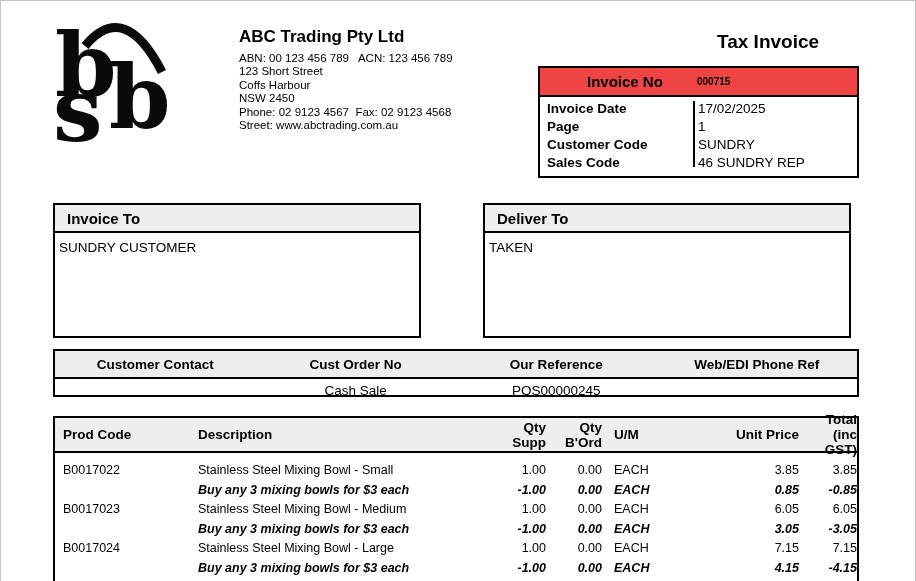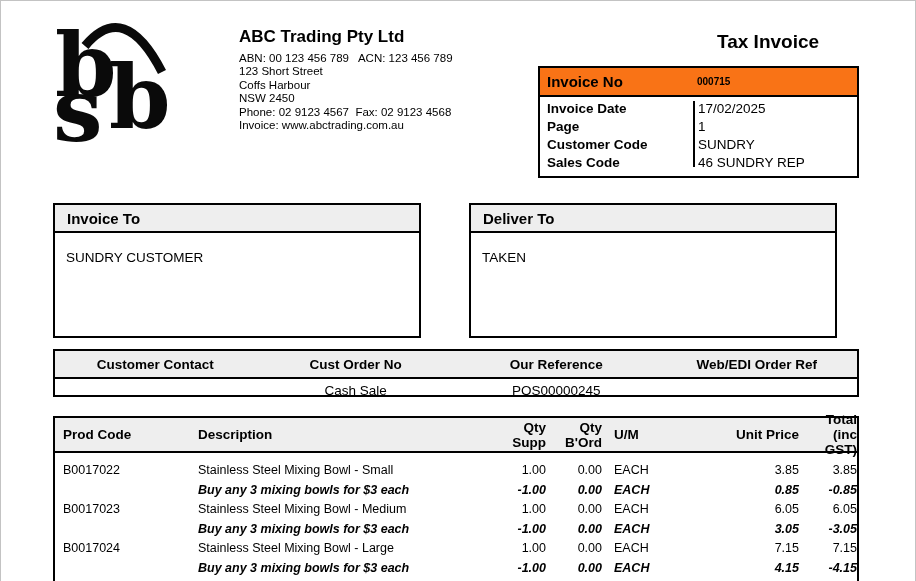--- a/index.html
+++ b/index.html
@@ -13,35 +13,35 @@
   
   #logo{left:50px;top:20px;width:124px;height:132px;}
   
   #company{left:218px;top:26px;width:320px;margin-left:20px;}
   .company-name{font-size:17px;font-weight:bold;margin:0 0 5px 0;}
   .company-line{font-size:11.5px;line-height:13.4px;white-space:pre-wrap;}
   
   #doc-title{left:716px;top:30px;font-size:19px;font-weight:bold;}
   
   #invoice-info{left:537px;top:65px;width:321px;height:112px;border:2px solid #000;box-sizing:border-box;background:#fff;}
-  #invoice-info .hdr{height:27px;background:#f97316;border-bottom:2px solid #000;display:flex;align-items:center;position:relative;}
+  #invoice-info .hdr{height:27px;background:#ef4444;border-bottom:2px solid #000;display:flex;align-items:center;position:relative;padding-left:40px;}
   #invoice-info .hdr .lbl{font-size:15px;font-weight:bold;padding-left:7px;}
   #invoice-info .hdr .val{position:absolute;left:157px;font-size:10px;font-weight:bold;}
   #invoice-info .body{position:relative;padding-top:3px;}
   .inv-row{display:flex;height:18px;line-height:18px;}
   .inv-row .l{width:150px;padding-left:7px;font-weight:bold;font-size:13.5px;box-sizing:border-box;}
   .inv-row .v{padding-left:8px;font-size:13.5px;}
   #inv-divider{position:absolute;left:153px;top:4px;bottom:5px;width:1.5px;background:#000;}
   
   .addr-box{top:202px;width:368px;height:135px;border:2px solid #000;box-sizing:border-box;background:#fff;}
   #invoice-to{left:52px;}
-  #deliver-to{left:468px;}
+  #deliver-to{left:482px;}
   .addr-box .hdr{height:26px;background:#eee;border-bottom:2px solid #000;display:flex;align-items:center;}
   .addr-box .hdr span{font-size:15px;font-weight:bold;padding-left:12px;}
-  .addr-box .body{padding:7px 0 0 11px;font-size:13.5px;margin-top:10px;}
+  .addr-box .body{padding:7px 0 0 4px;font-size:13.5px;}
   
   #ref-table{left:52px;top:348px;width:806px;height:48px;border:2px solid #000;box-sizing:border-box;background:#fff;}
   #ref-table .hdr{height:26px;background:#eee;border-bottom:2px solid #000;display:flex;align-items:center;}
   #ref-table .hdr div{flex:1;text-align:center;font-size:13.5px;font-weight:bold;}
   #ref-table .vals{height:22px;display:flex;align-items:center;}
   #ref-table .vals div{flex:1;text-align:center;font-size:13.5px;}
   
   #items{left:52px;top:415px;width:806px;height:166px;border:2px solid #000;border-bottom:none;box-sizing:border-box;background:#fff;}
   #items .hdr{height:33px;background:#eee;border-bottom:2px solid #000;display:flex;align-items:stretch;}
   #items .hdr > div{display:flex;flex-direction:column;justify-content:center;font-size:13.5px;font-weight:bold;white-space:pre-line;line-height:15px;box-sizing:border-box;}
@@ -69,21 +69,21 @@
   </svg>
 </div>
 
 <div class="abs" id="company">
   <div class="company-name">ABC Trading Pty Ltd</div>
   <div class="company-line">ABN: 00 123 456 789   ACN: 123 456 789</div>
   <div class="company-line">123 Short Street</div>
   <div class="company-line">Coffs Harbour</div>
   <div class="company-line">NSW 2450</div>
   <div class="company-line">Phone: 02 9123 4567  Fax: 02 9123 4568</div>
-  <div class="company-line">Invoice: www.abctrading.com.au</div>
+  <div class="company-line">Street: www.abctrading.com.au</div>
 </div>
 
 <div class="abs" id="doc-title">Tax Invoice</div>
 
 <div class="abs" id="invoice-info">
   <div class="hdr">
     <span class="lbl">Invoice No</span>
     <span class="val">000715</span>
   </div>
   <div class="body">
@@ -119,21 +119,21 @@
     <span>Deliver To</span>
   </div>
   <div class="body">TAKEN</div>
 </div>
 
 <div class="abs" id="ref-table">
   <div class="hdr">
     <div>Customer Contact</div>
     <div>Cust Order No</div>
     <div>Our Reference</div>
-    <div>Web/EDI Order Ref</div>
+    <div>Web/EDI Phone Ref</div>
   </div>
   <div class="vals">
     <div></div>
     <div>Cash Sale</div>
     <div>POS00000245</div>
     <div></div>
   </div>
 </div>
 
 <div class="abs" id="items">

